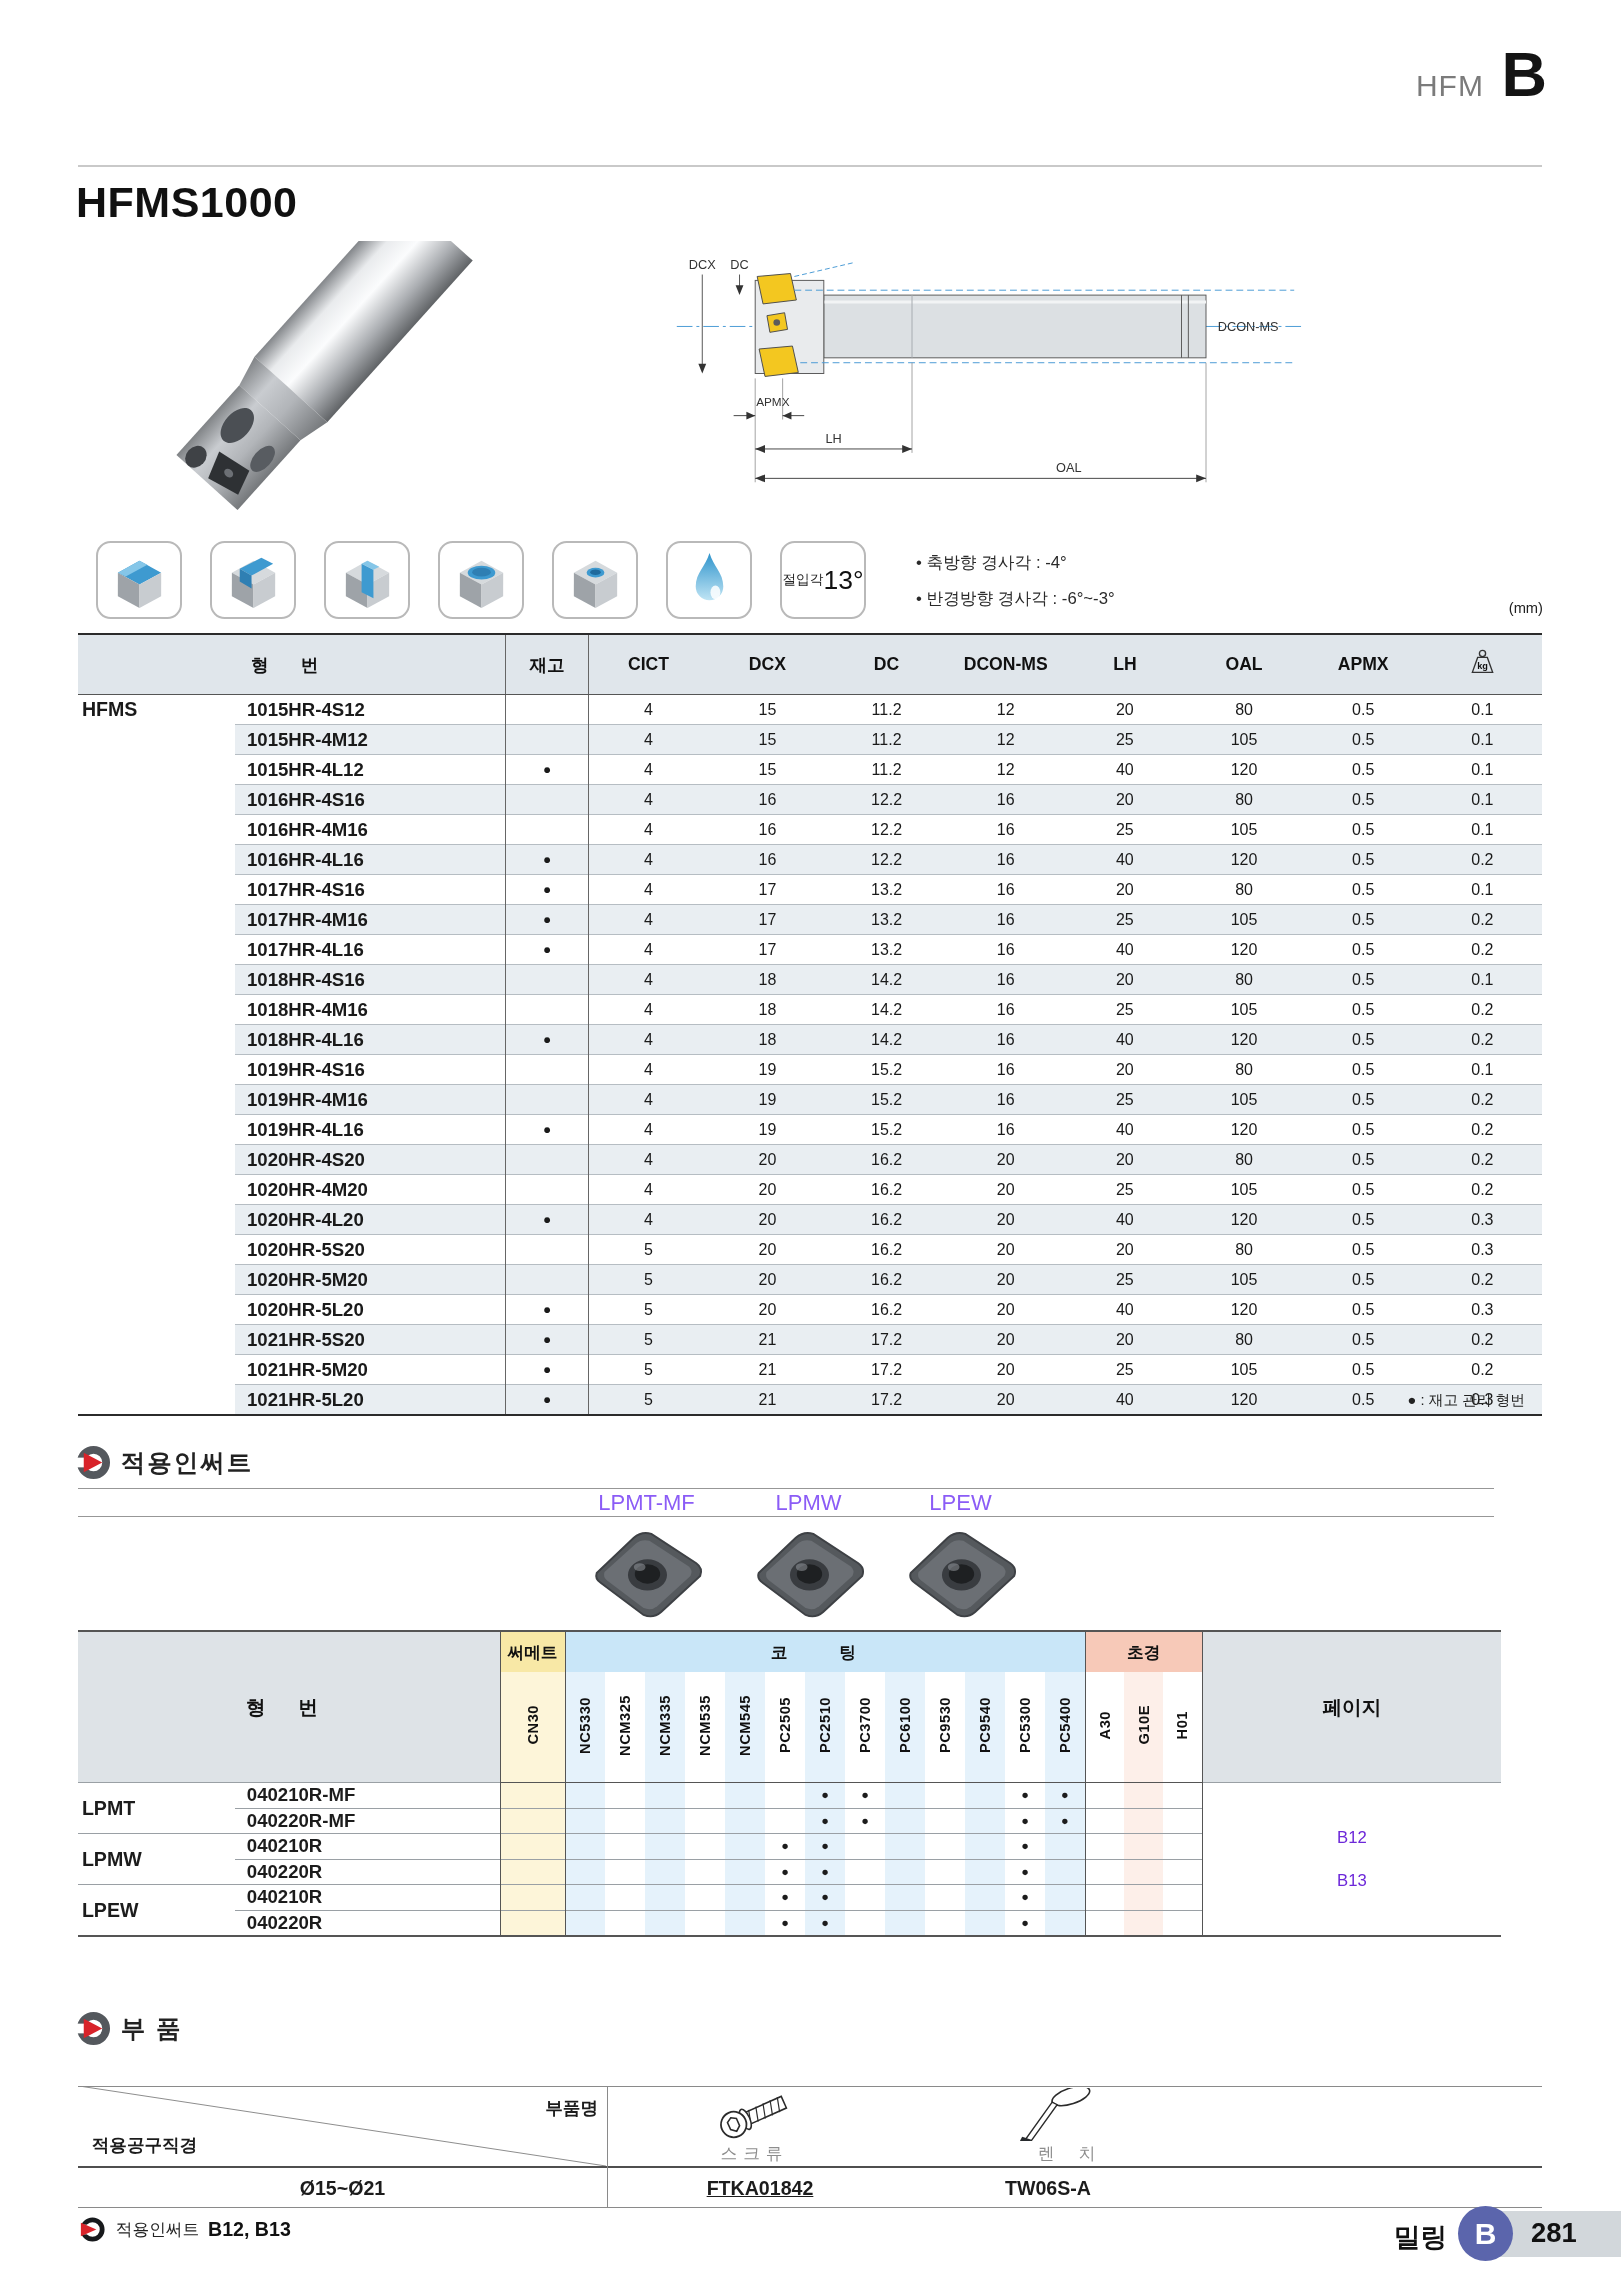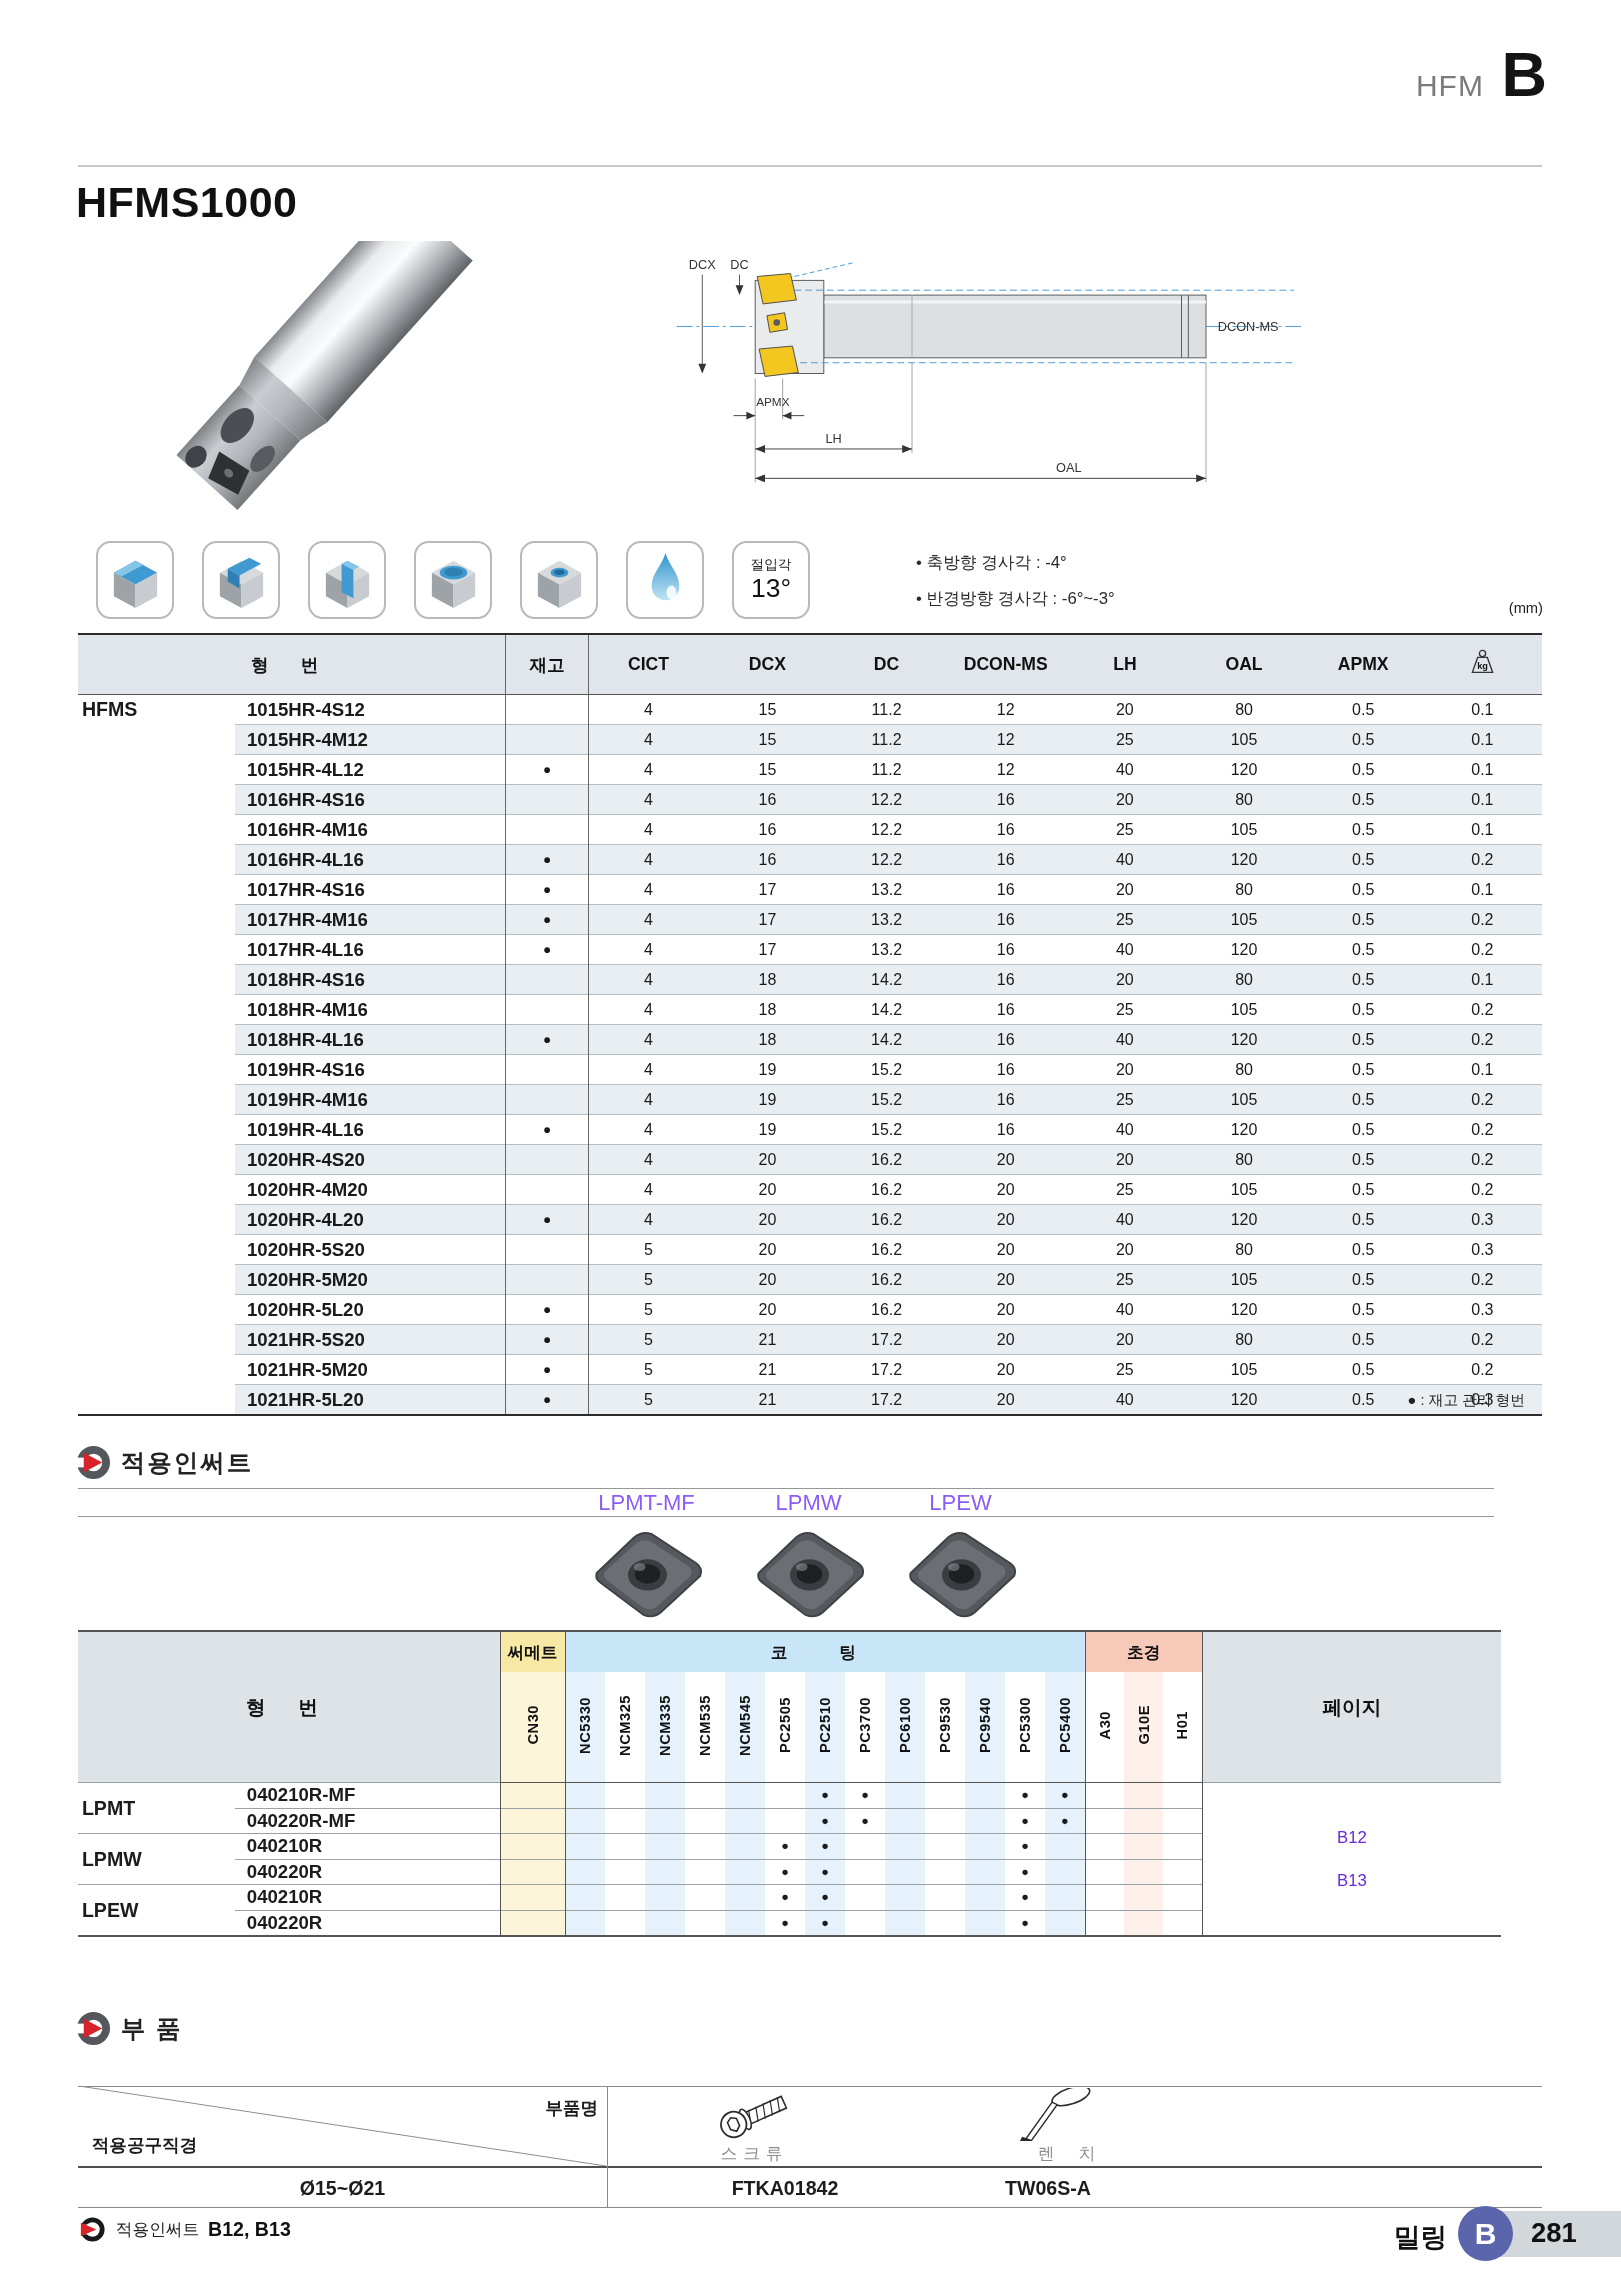--- a/index.html
+++ b/index.html
@@ -9,22 +9,22 @@
 
   
   .corner{position:absolute;top:43px;right:74px;display:flex;align-items:baseline;gap:17.6px;}
   .corner .fam{font-size:30px;color:#7b7b7b;letter-spacing:1px;}
   .corner .tab{font-size:63px;font-weight:bold;color:#141414;line-height:1;}
   .toprule{position:absolute;left:78px;top:165px;width:1464px;height:2px;background:#c9c9c9;}
   .title{position:absolute;left:76px;top:178px;font-size:43px;font-weight:bold;color:#111;margin:0;letter-spacing:0.5px;}
 
   
   .iconrow{position:absolute;left:96px;top:541px;display:flex;gap:28px;}
-  .icobox{width:78px;height:78px;border:2px solid #b9b9b9;border-radius:14.7px;background:#fff;
-          display:flex;flex-direction:column;align-items:center;justify-content:center;box-sizing:border-box;}
+  .icobox{width:86px;height:78px;border:2px solid #b9b9b9;border-radius:14.7px;background:#fff;
+          display:flex;align-items:center;justify-content:center;box-sizing:border-box;}
   .angle-label{font-size:13.7px;color:#222;line-height:1.2;}
   .angle-val{font-size:26.5px;color:#111;line-height:1.15;}
   .notes{position:absolute;left:916px;top:545px;font-size:16.7px;color:#2a2a2a;line-height:36px;}
   .mm{position:absolute;right:78px;top:600px;font-size:14.7px;color:#222;}
 
   
   table{border-collapse:collapse;table-layout:fixed;}
   .main-table{position:absolute;left:78px;top:633px;width:1464px;
               border-top:2px solid #2b2b2b;border-bottom:2px solid #2b2b2b;}
   .main-table th{background:#e0e6eb;font-size:17.6px;font-weight:bold;height:57px;
@@ -856,21 +856,21 @@
         <g transform="rotate(-18 55 27)">
           <ellipse cx="82" cy="16" rx="20" ry="8" fill="#ffffff" stroke="#2b2b2b" stroke-width="1.6"></ellipse>
           <polygon points="24,44 28,48 66,20 62,16" fill="#ffffff" stroke="#2b2b2b" stroke-width="1.4"></polygon>
           <polygon points="16,46 24,52 30,46 22,40" fill="#26292c"></polygon>
         </g>
       </svg>
     </div>
     <div class="pcol-label" style="left:910px;width:167px;letter-spacing:9.8px;">렌 치</div>
 
     <div class="pcell" style="left:0;width:529px;">Ø15~Ø21</div>
-    <div class="pcell" style="left:560px;width:294px;">FTKA01842</div>
+    <div class="pcell" style="left:535px;width:294px;text-decoration:underline;">FTKA01842</div>
     <div class="pcell" style="left:823px;width:294px;">TW06S-A</div>
   </div>
 
   <div class="applic">
     <svg width="29" height="29" viewBox="0 0 30 30">
       <circle cx="15" cy="15" r="10" fill="#ffffff" stroke="#17191c" stroke-width="5"></circle>
       <rect x="0" y="10" width="12" height="10" fill="#ffffff"></rect>
       <polygon points="3,8 19,15 3,22" fill="#d8232a"></polygon>
     </svg>
     <span class="t1">적용인써트</span>

